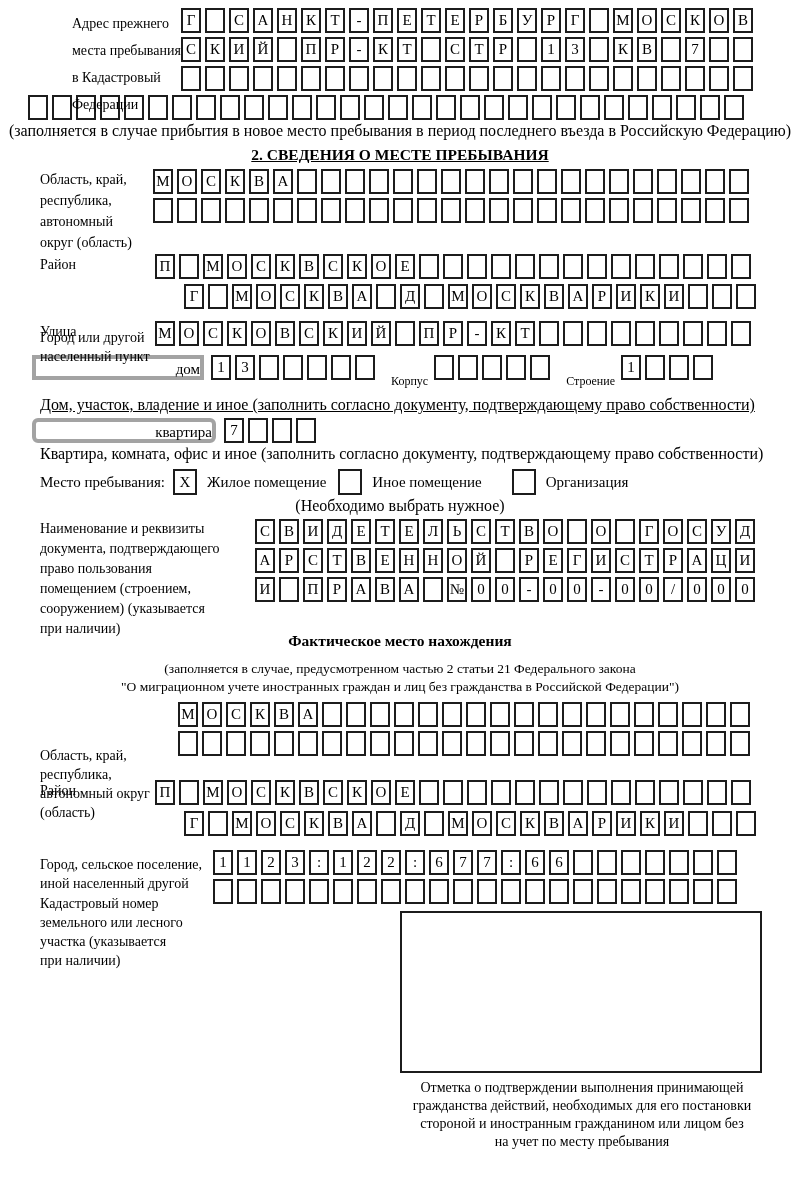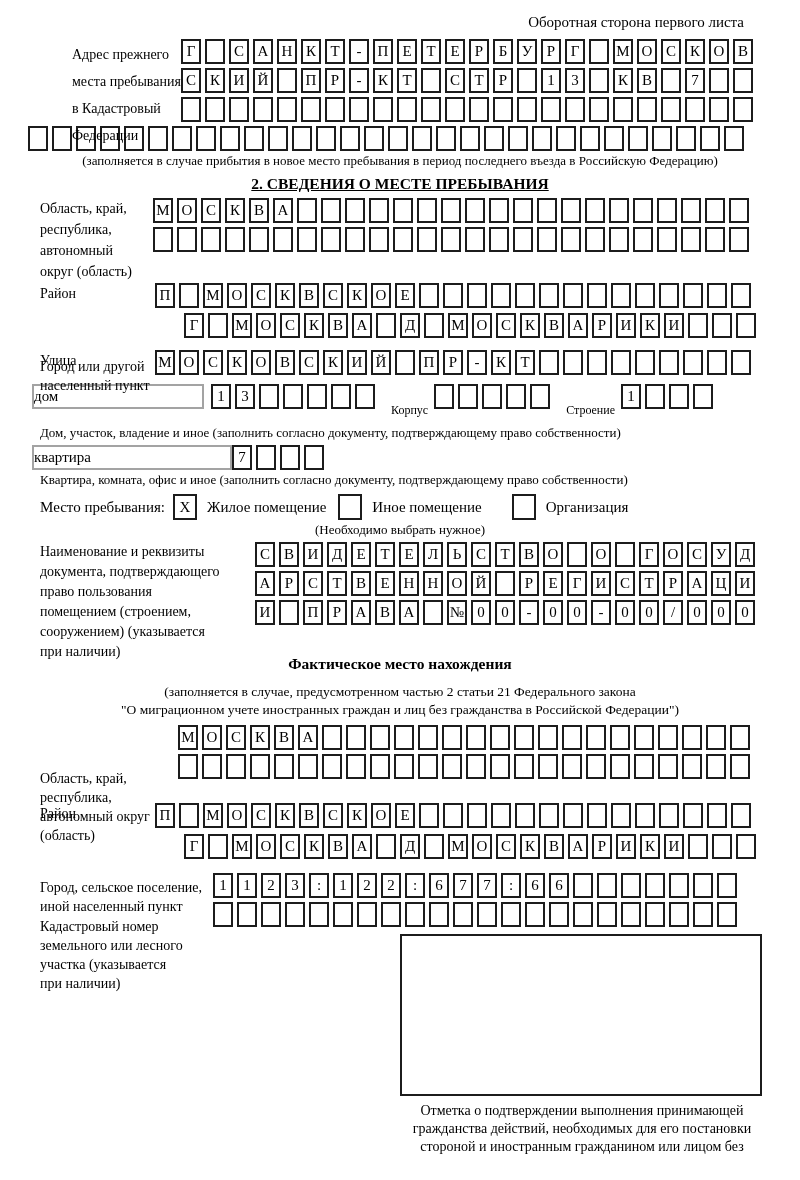--- a/index.html
+++ b/index.html
@@ -13,35 +13,35 @@
   .grid{display:flex;flex-direction:column;gap:4px;}
   
   .block{position:relative;}
   .lbl{position:absolute;left:0;top:0;font-size:14px;line-height:21px;white-space:nowrap;}
   .lbl.lh19{line-height:19px;margin-top:44px;}
   .lbl.lh20{line-height:20px;}
   .lbl.addr-lbl{line-height:27px;padding-top:2px;}
   .addr{margin-top:8px;margin-left:72px;}
   .addr .grid{margin-left:109px;}
   .extra-row{margin:4px 0 0 28px;}
-  .note{font-size:13px;text-align:center;margin-top:2px;}
+  .note{font-size:16px;text-align:center;margin-top:2px;}
   .sec-title{margin-top:6px;text-align:center;font-weight:bold;font-size:15.5px;text-decoration:underline;}
   .b-oblast{margin-top:5px;margin-left:40px;}
   .b-oblast .grid{margin-left:113px;}
   .b-raion{margin-top:31px;margin-left:40px;}
   .b-raion .cells-row{margin-left:115px;}
   .b-gorod{margin-top:5px;margin-left:40px;}
   .b-gorod .cells-row{margin-left:144px;}
   .b-ulitsa{margin-top:12px;margin-left:40px;}
   .b-ulitsa .cells-row{margin-left:115px;}
   .dom-row{display:flex;align-items:flex-start;margin:9px 0 0 32px;}
-  .rect{box-sizing:border-box;height:25px;border:2px solid #a3a3a3;text-align:left;
+  .rect{box-sizing:border-box;height:25px;border:4px solid #a3a3a3;text-align:right;
         line-height:21px;font-size:15px;flex:none;}
   .rect.r-dom{width:172px;margin-right:7px;}
-  .rect.r-kv{width:200px;margin-right:0;}
+  .rect.r-kv{width:184px;margin-right:8px;border-radius:6px;}
   .inl{font-size:12px;line-height:25px;margin:14px 6px 0 12px;flex:none;text-align:right;}
   .kv-row{display:flex;align-items:flex-start;margin:4px 0 0 32px;}
   .mesto{display:flex;align-items:center;margin:6px 0 0 40px;font-size:15px;}
   .chk{box-sizing:border-box;width:24px;height:26px;border:2px solid #1c1c1c;text-align:center;
        line-height:22px;font-size:15px;flex:none;}
   .m-lbl{margin-right:8px;}
   .opt{margin:0 12px 0 10px;}
   .opt.o2{margin-right:30px;text-align:right;}
   .opt.last{margin-right:0;}
   .b-doc{margin-top:4px;margin-left:40px;}
@@ -57,21 +57,20 @@
   .b-kadastr{margin-top:14px;margin-left:40px;}
   .b-kadastr .grid{margin-left:173px;}
   .stamp{box-sizing:border-box;margin:7px 0 0 400px;width:362px;height:162px;border:2px solid #1c1c1c;}
   .stamp-note{margin:6px 0 0 398px;width:368px;text-align:center;font-size:14px;line-height:18px;}
 </style>
 </head>
 <body>
 
 <div class="page">
 
-  <div class="top-title">Оборотная сторона первого листа</div>
 
   <div class="block addr">
     <div class="lbl addr-lbl">
         <div>Адрес прежнего</div>
         <div>места пребывания</div>
         <div>в Кадастровый</div>
         <div>Федерации</div>
       </div>
     <div class="grid">
       <div class="cells-row">
@@ -370,21 +369,21 @@
         <span class="cell"></span>
       </div>
     <div class="inl">Строение</div>
     <div class="cells-row">
         <span class="cell">1</span>
         <span class="cell"></span>
         <span class="cell"></span>
         <span class="cell"></span>
       </div>
   </div>
-  <div class="note" style="text-align:left;margin-left:40px;">Дом, участок, владение и иное (заполнить согласно документу, подтверждающему право собственности)</div>
+  <div class="note" style="text-align:left;margin-left:40px;text-decoration:underline;">Дом, участок, владение и иное (заполнить согласно документу, подтверждающему право собственности)</div>
 
   <div class="kv-row">
     <div class="rect r-kv">квартира</div>
     <div class="cells-row">
         <span class="cell">7</span>
         <span class="cell"></span>
         <span class="cell"></span>
         <span class="cell"></span>
       </div>
   </div>
@@ -579,21 +578,21 @@
         <span class="cell"></span>
         <span class="cell"></span>
         <span class="cell"></span>
         <span class="cell"></span>
       </div>
   </div>
 
   <div class="block b-fgorod">
     <div class="lbl lh19">
         <div>Город, сельское поселение,</div>
-        <div>иной населенный пункт</div>
+        <div>иной населенный другой</div>
       </div>
     <div class="cells-row">
         <span class="cell">Г</span>
         <span class="cell"></span>
         <span class="cell">М</span>
         <span class="cell">О</span>
         <span class="cell">С</span>
         <span class="cell">К</span>
         <span class="cell">В</span>
         <span class="cell">А</span>
@@ -673,15 +672,16 @@
           <span class="cell"></span>
         </div>
     </div>
   </div>
 
   <div class="stamp"></div>
   <div class="stamp-note">
       <div>Отметка о подтверждении выполнения принимающей</div>
       <div>гражданства действий, необходимых для его постановки</div>
       <div>стороной и иностранным гражданином или лицом без</div>
+      <div>на учет по месту пребывания</div>
     </div>
 
 </div>
 
 </body></html>

